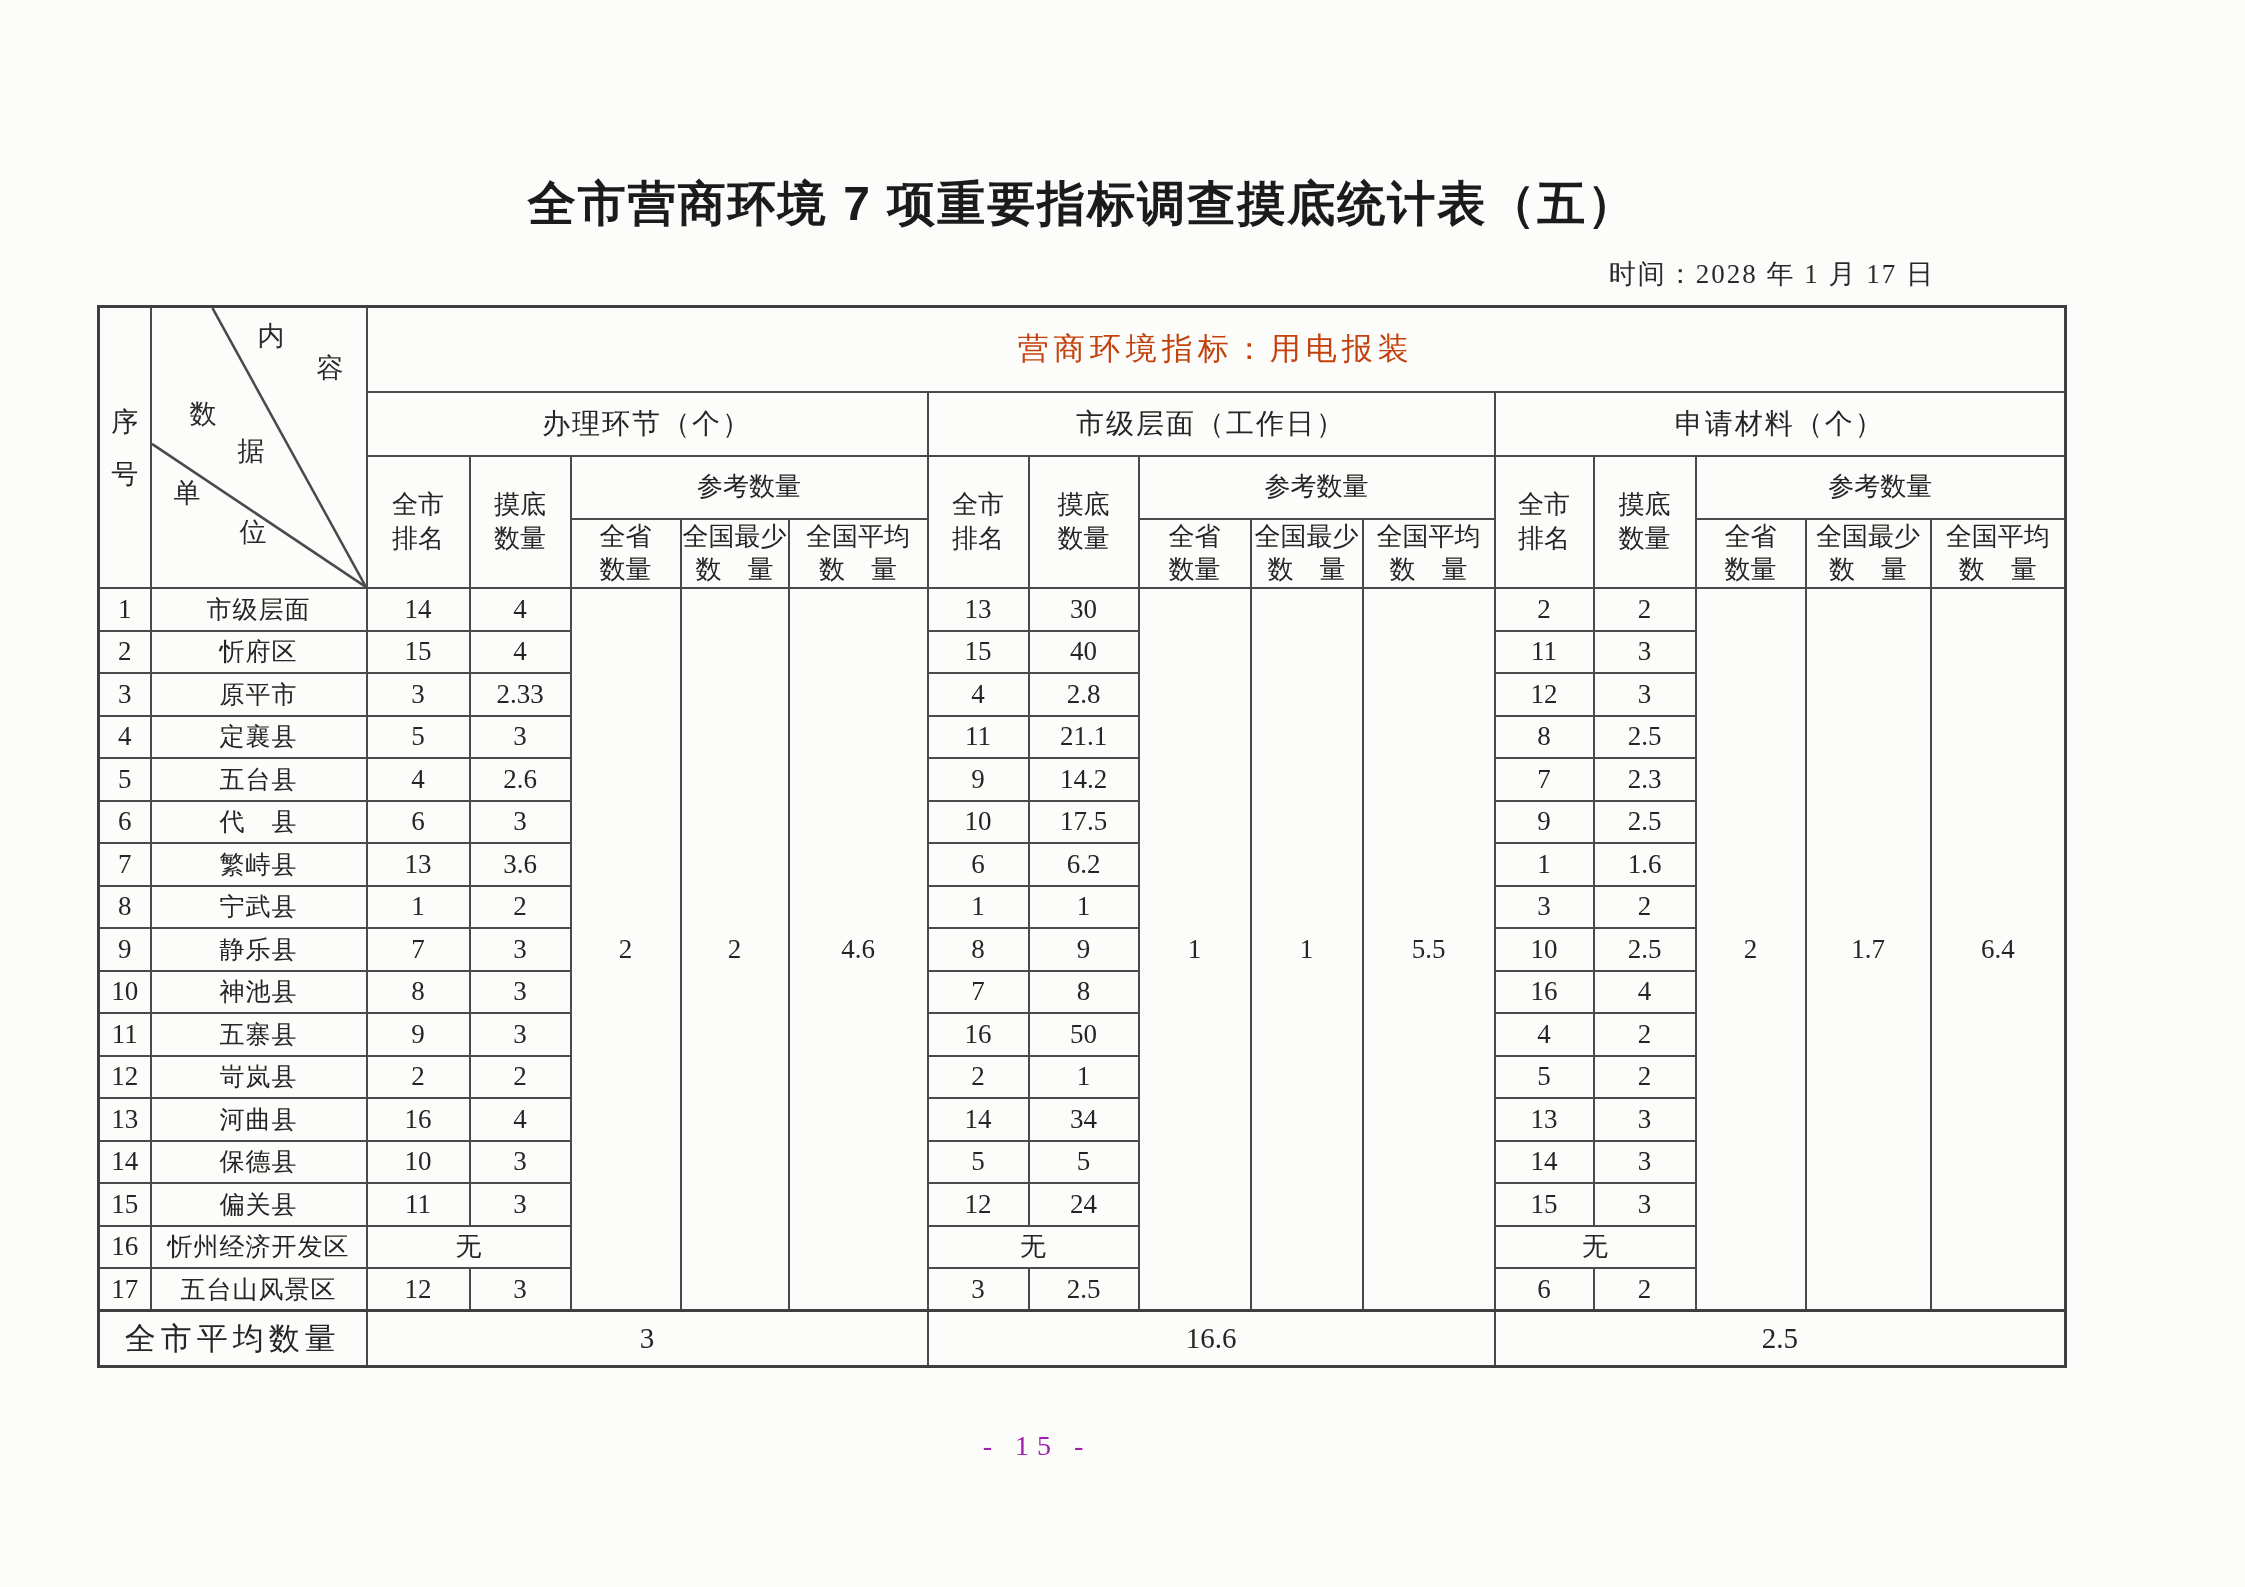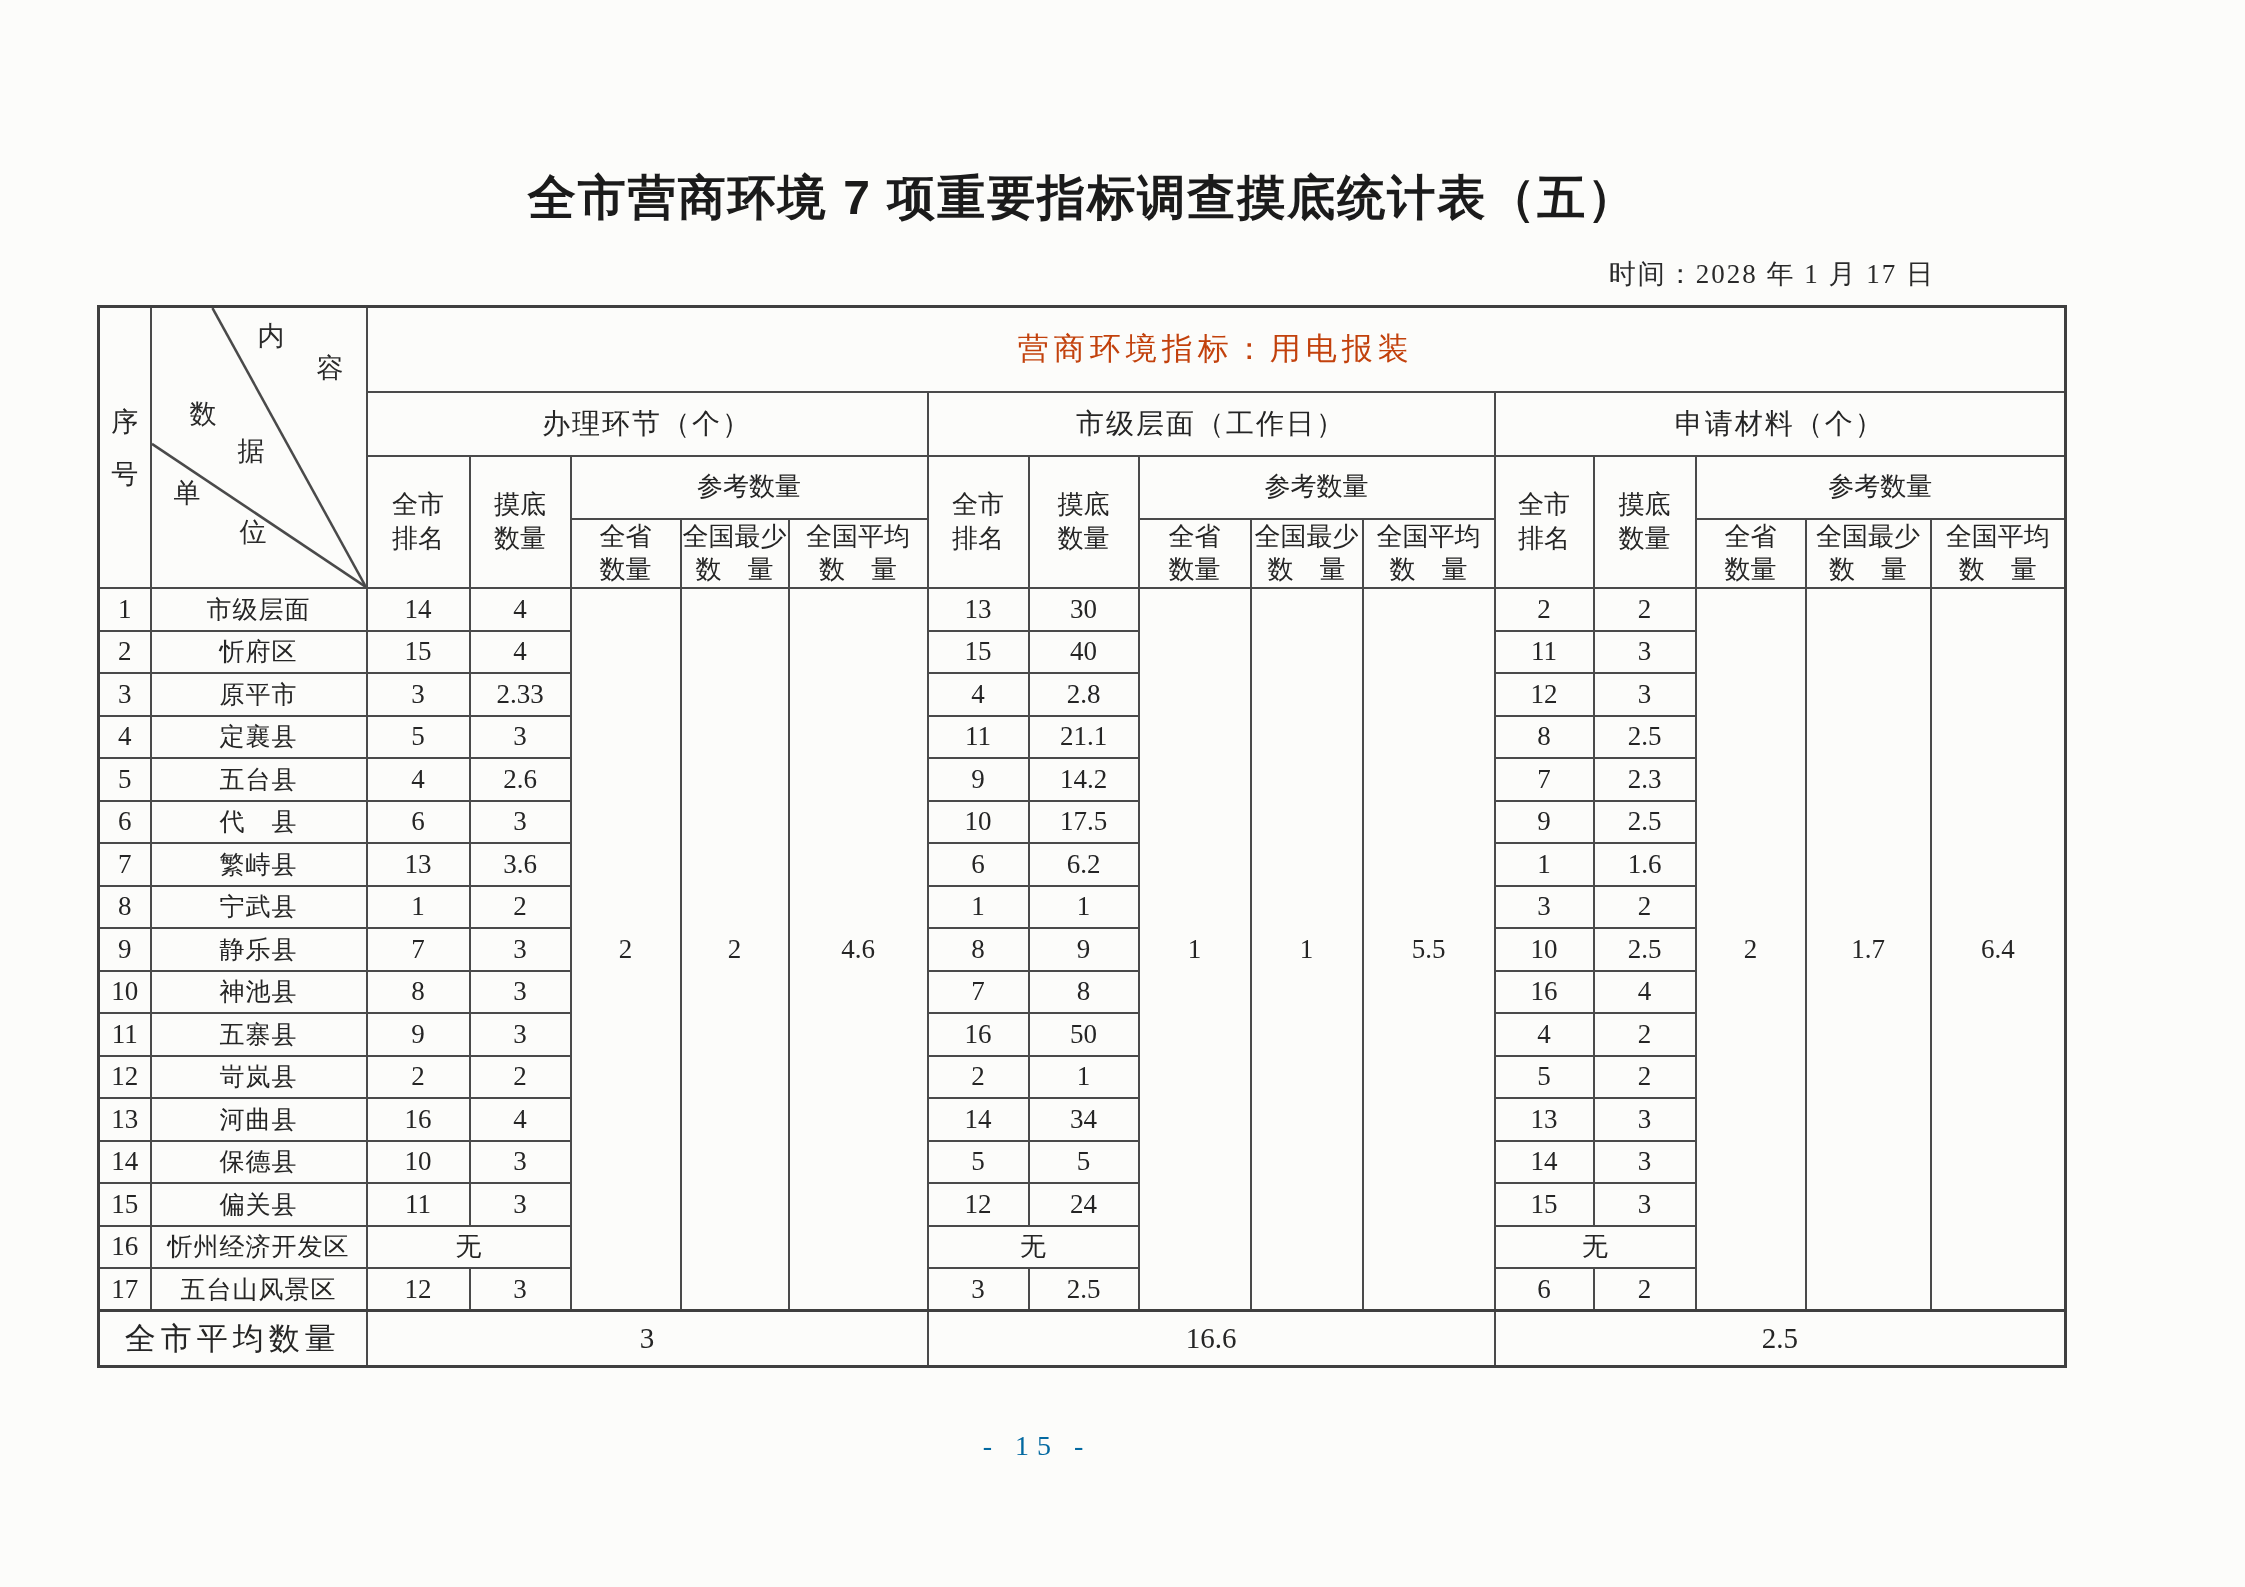--- a/index.html
+++ b/index.html
@@ -1,18 +1,18 @@
 <!DOCTYPE html>
 <html><head>
 <meta charset="utf-8">
 <style>
   html,body{margin:0;padding:0;}
   .page{position:relative;width:2245px;height:1587px;background:#fcfcfa;overflow:hidden;
         font-family:"Liberation Serif",serif;color:#252525;}
-  .title{position:absolute;left:100px;top:166px;width:1965px;text-align:center;
+  .title{position:absolute;left:100px;top:172px;width:1965px;text-align:center;
          font-family:"Liberation Sans",sans-serif;font-weight:bold;font-size:48px;
          color:#1b1b1b;letter-spacing:2px;}
   .date{position:absolute;top:256px;right:310px;font-size:27px;letter-spacing:2px;color:#2a2a2a;}
   table.main{position:absolute;left:97px;top:305px;width:1967px;border-collapse:collapse;
              table-layout:fixed;border:3px solid #3f3f3f;}
   .main th,.main td{border:2px solid #4a4a4a;text-align:center;vertical-align:middle;
              padding:0;font-weight:normal;overflow:hidden;}
   
   .hr1{height:85px;} .hr2{height:64px;} .hr3{height:63px;} .hr4{height:63px;}
   .indicator{font-family:"Liberation Sans",sans-serif;font-weight:bold;font-size:31px;
@@ -35,21 +35,21 @@
   .unit{font-size:25px;letter-spacing:1px;}
   .num{font-size:27px;}
   .none{font-size:26px;}
   .b{font-weight:bold;}
   
   tfoot tr{height:56px;}
   .main tfoot td{border-top:3px solid #3f3f3f;}
   .flabel{font-family:Liberation Serif, serif;font-weight:bold;font-size:31px;letter-spacing:5px;}
   .fval{font-size:29px;}
   .pageno{position:absolute;left:97px;top:1430px;width:1880px;text-align:center;
-          font-size:28px;letter-spacing:8px;color:#0369a1;}
+          font-size:28px;letter-spacing:8px;color:#a21caf;}
 </style>
 </head>
 <body>
 
 <div class="page">
 
   <div class="title">全市营商环境 7 项重要指标调查摸底统计表（五）</div>
   <div class="date">时间：2028 年 1 月 17 日</div>
 
   <table class="main">

